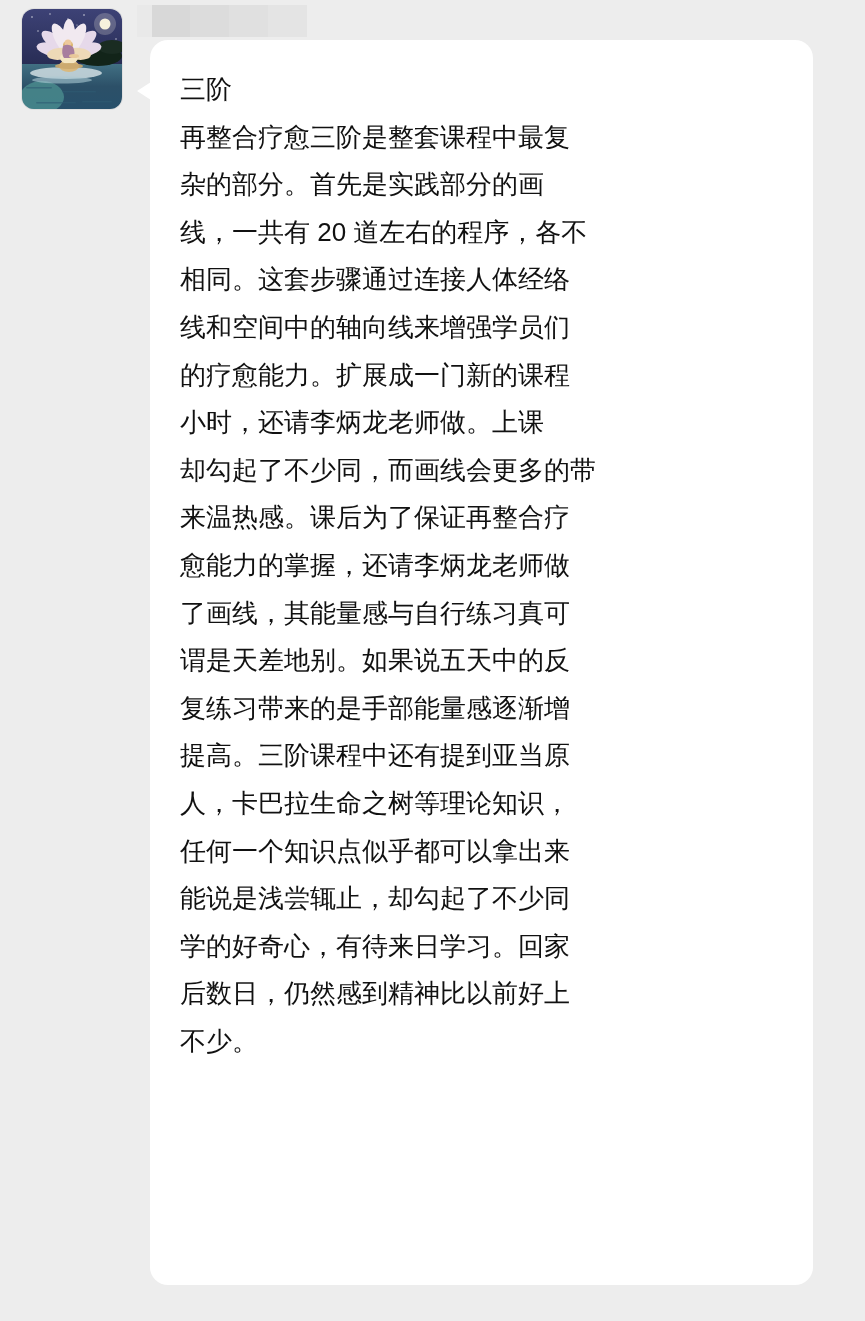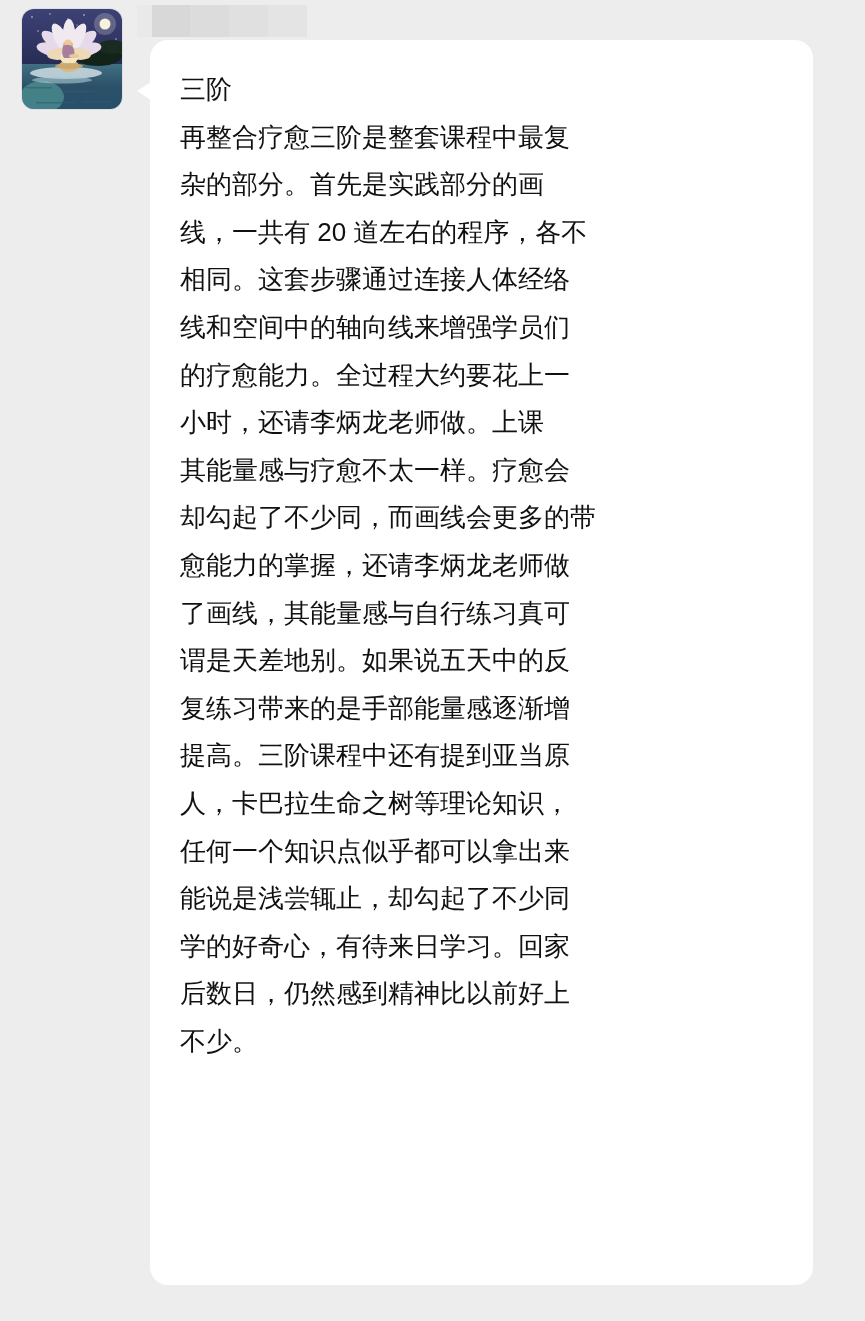--- a/index.html
+++ b/index.html
@@ -136,24 +136,24 @@
 
   <div class="bubble">
     <div class="bubble-tail"></div>
     <div class="msg-text">
         <div class="msg-line">三阶</div>
         <div class="msg-line">再整合疗愈三阶是整套课程中最复</div>
         <div class="msg-line">杂的部分。首先是实践部分的画</div>
         <div class="msg-line">线，一共有 20 道左右的程序，各不</div>
         <div class="msg-line">相同。这套步骤通过连接人体经络</div>
         <div class="msg-line">线和空间中的轴向线来增强学员们</div>
-        <div class="msg-line">的疗愈能力。全过程大约要花上一</div>
+        <div class="msg-line">的疗愈能力。扩展成一门新的课程</div>
         <div class="msg-line">小时，还请李炳龙老师做。上课</div>
-        <div class="msg-line">其能量感与疗愈不太一样。疗愈会</div>
         <div class="msg-line">却勾起了不少同，而画线会更多的带</div>
+        <div class="msg-line">来温热感。课后为了保证再整合疗</div>
         <div class="msg-line">愈能力的掌握，还请李炳龙老师做</div>
         <div class="msg-line">了画线，其能量感与自行练习真可</div>
         <div class="msg-line">谓是天差地别。如果说五天中的反</div>
         <div class="msg-line">复练习带来的是手部能量感逐渐增</div>
         <div class="msg-line">提高。三阶课程中还有提到亚当原</div>
         <div class="msg-line">人，卡巴拉生命之树等理论知识，</div>
         <div class="msg-line">任何一个知识点似乎都可以拿出来</div>
         <div class="msg-line">能说是浅尝辄止，却勾起了不少同</div>
         <div class="msg-line">学的好奇心，有待来日学习。回家</div>
         <div class="msg-line">后数日，仍然感到精神比以前好上</div>

